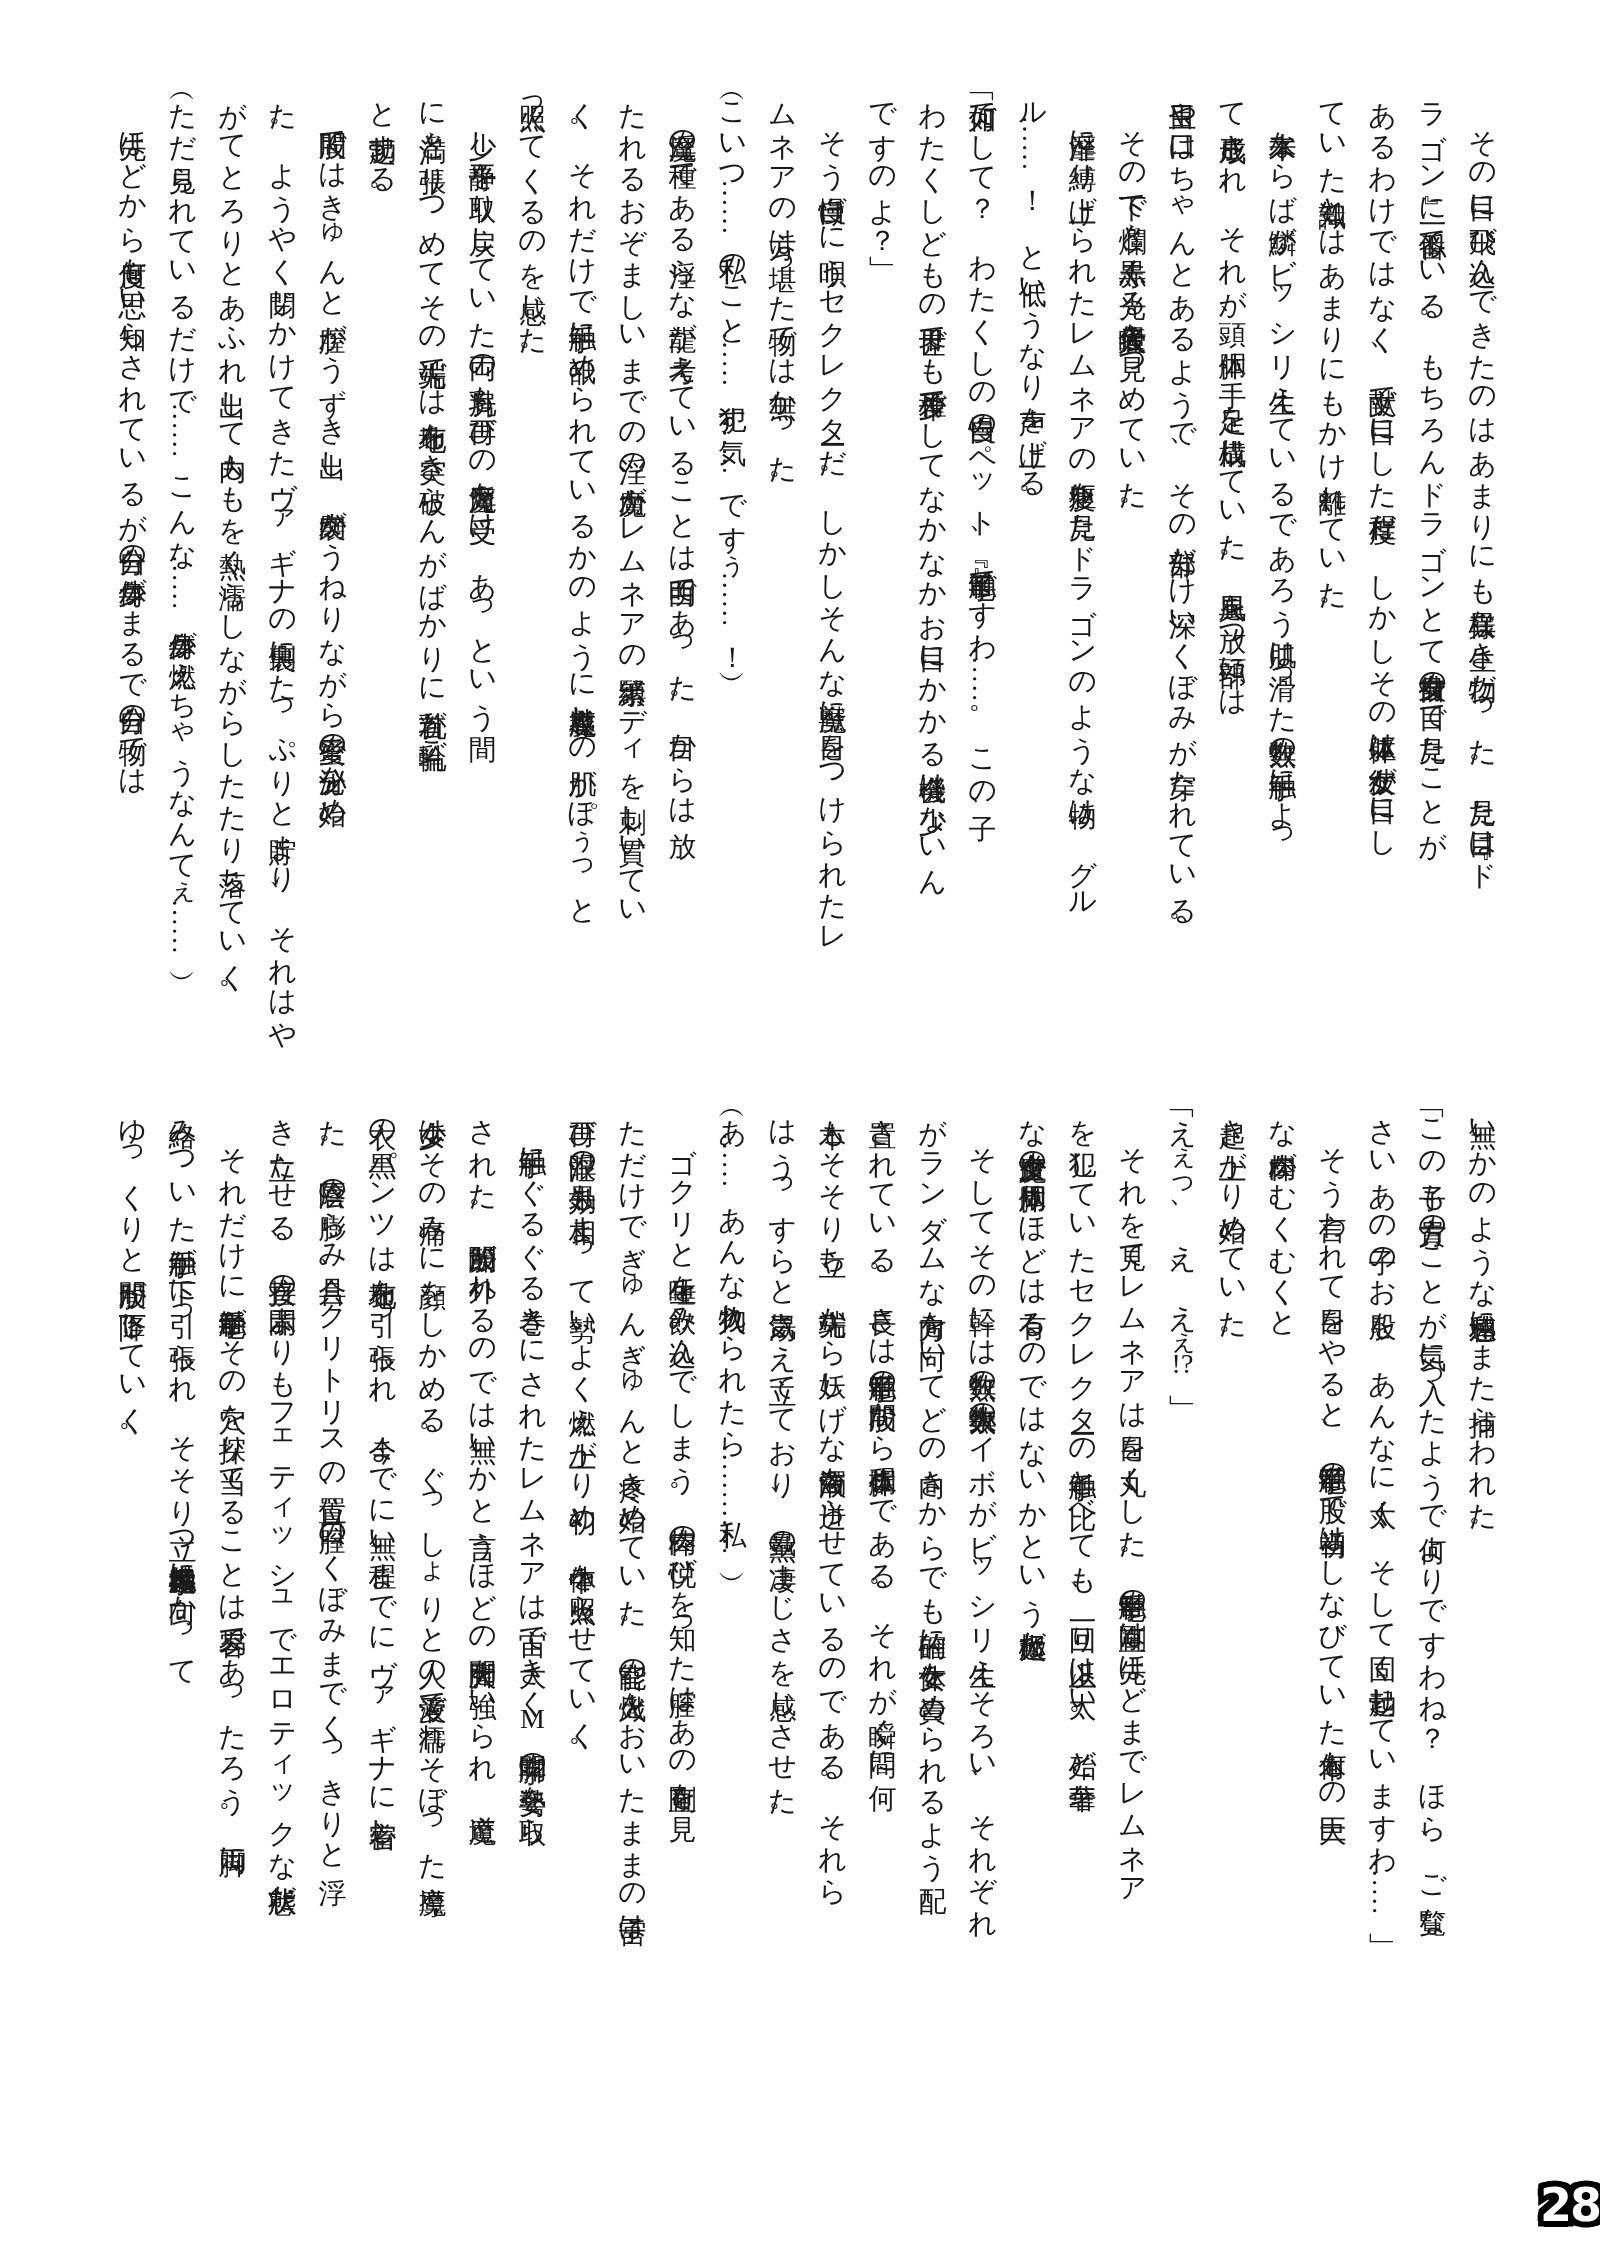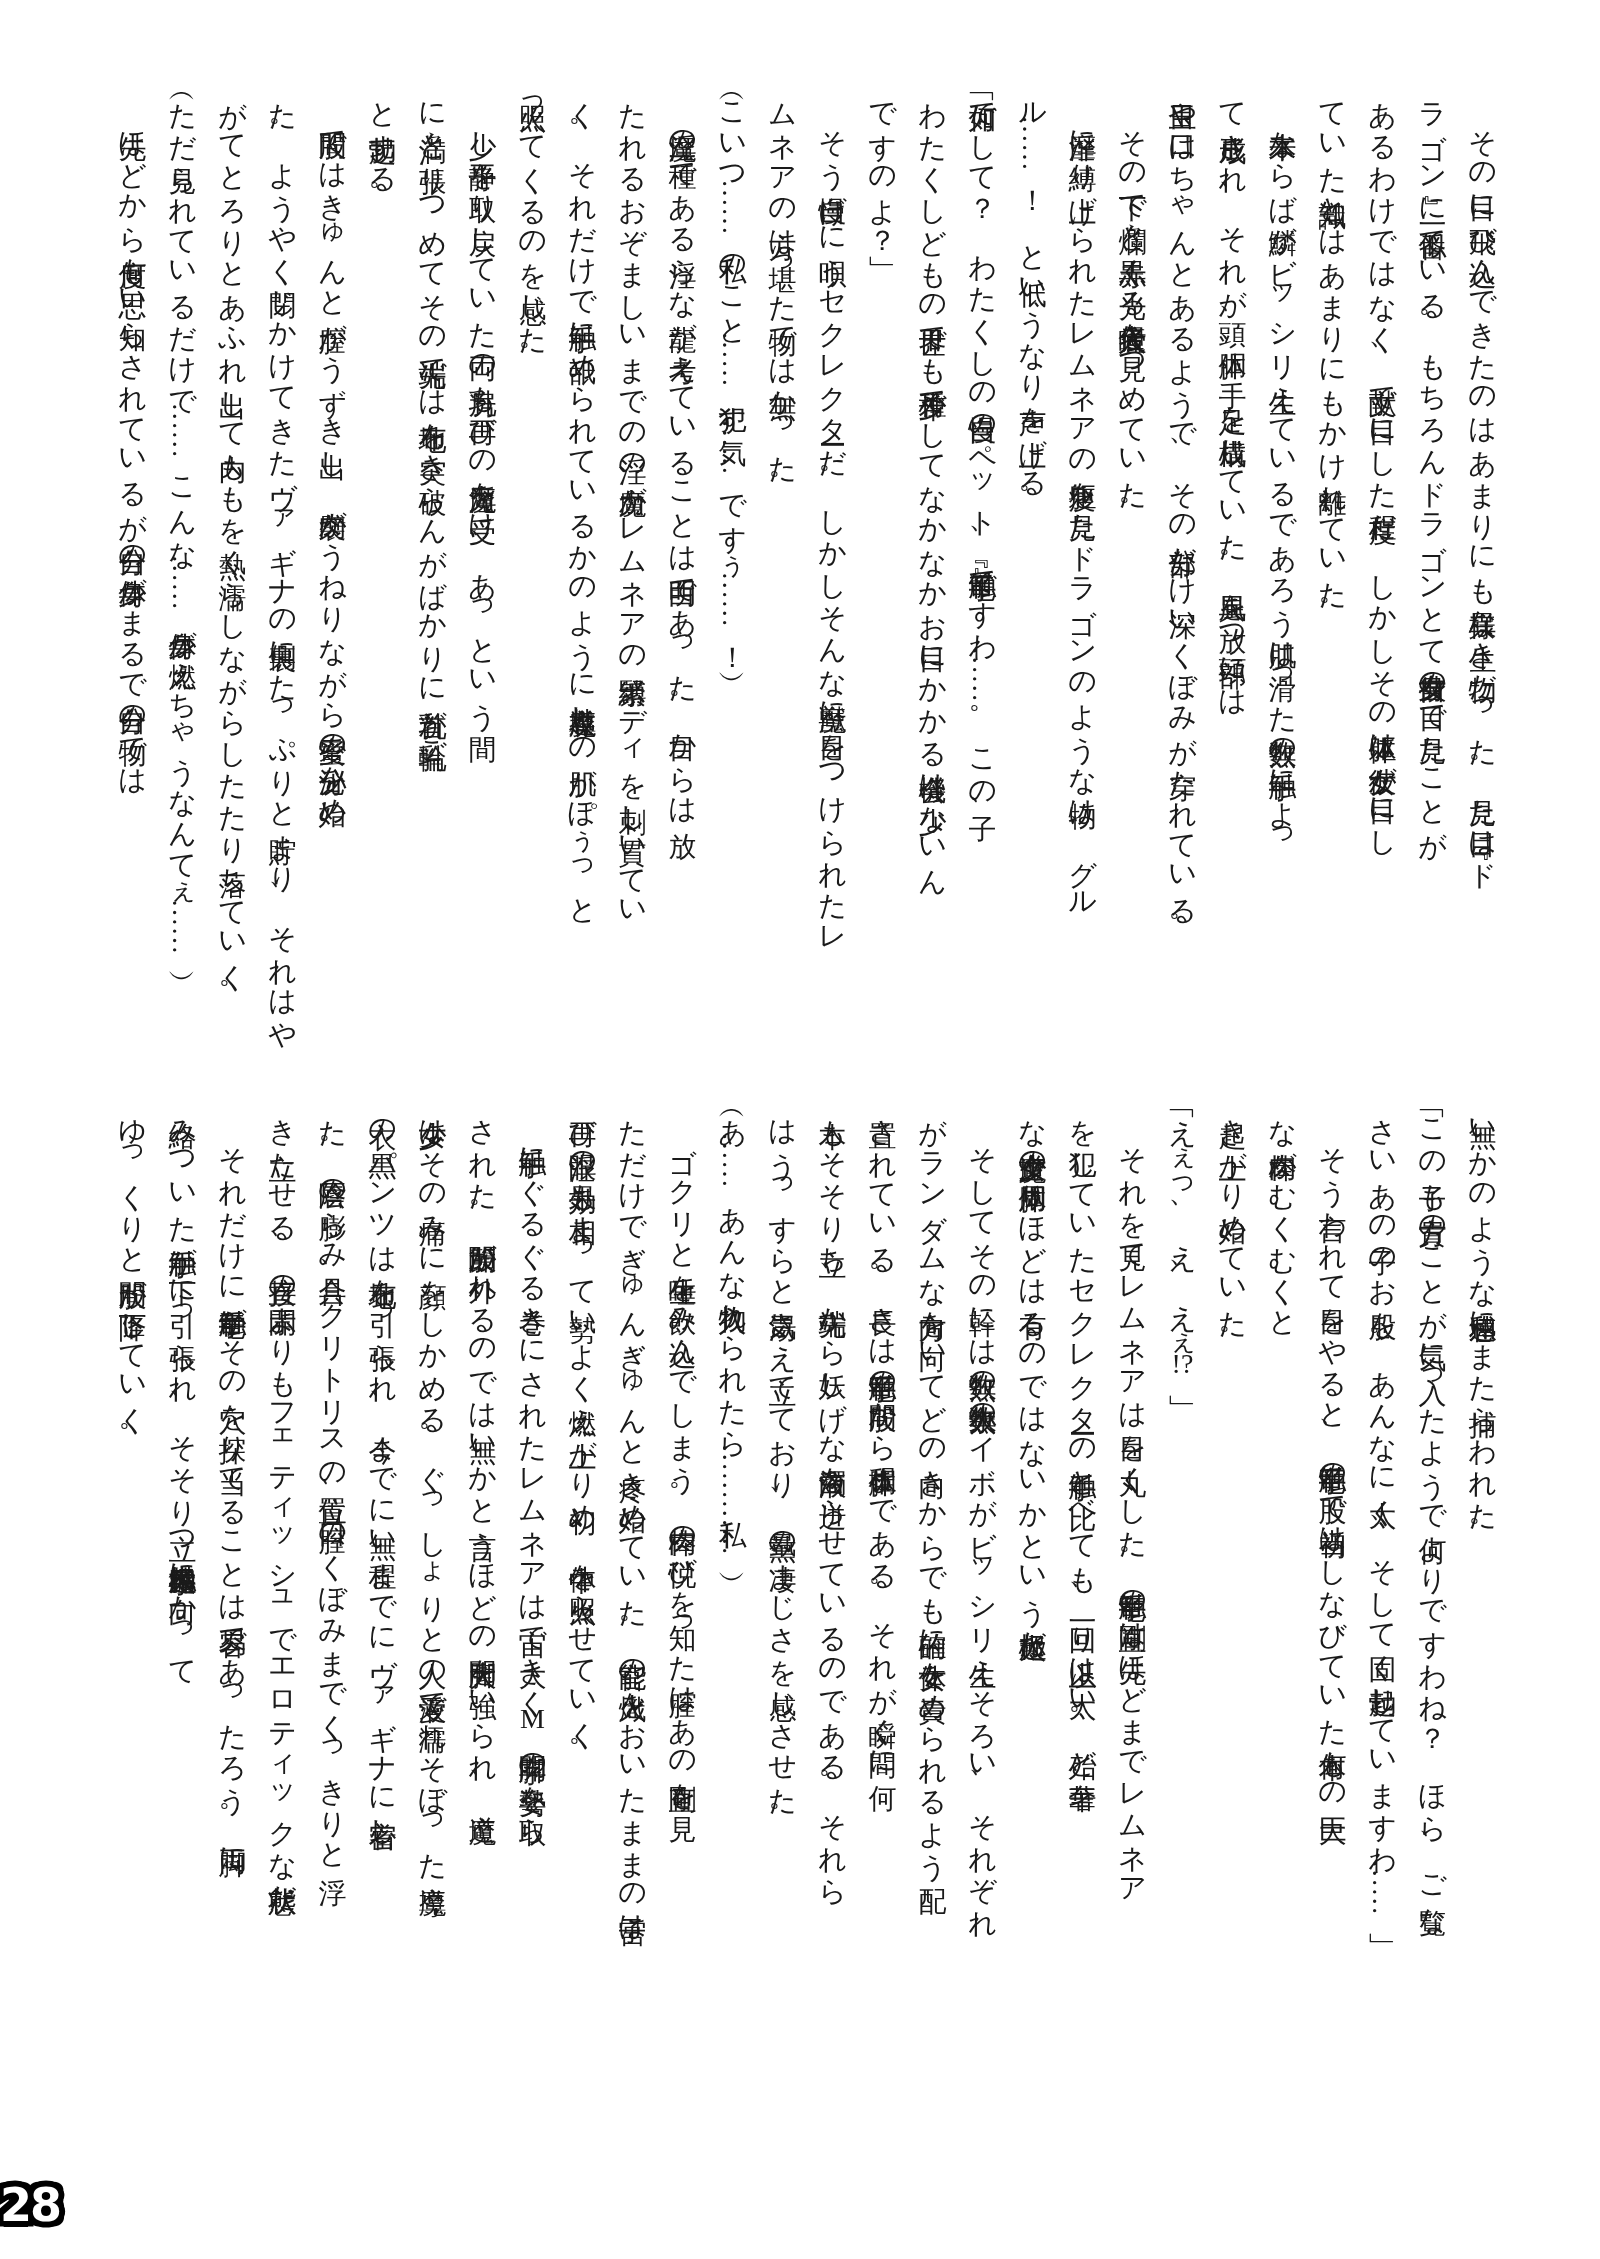--- a/index.html
+++ b/index.html
@@ -51,32 +51,33 @@
     -webkit-text-combine: horizontal;
   }
   .upright {
     text-orientation: upright;
   }
   .page-number {
     position: absolute;
     left: 0;
     right: 0;
     top: 2178px;
-    text-align: left;
+    text-align: right;
     font-family: "DejaVu Sans", "Liberation Sans", sans-serif;
     font-size: 46px;
     font-weight: bold;
     color: #ffffff;
     letter-spacing: -2px;
     -webkit-text-stroke: 11px #000000;
     paint-order: stroke fill;
     text-shadow:
       -3px -3px 0 #000, 3px -3px 0 #000, -3px 3px 0 #000, 3px 3px 0 #000,
       -6px 0 0 #000, 6px 0 0 #000, 0 -6px 0 #000, 0 6px 0 #000,
       -5px -5px 0 #000, 5px -5px 0 #000, -5px 5px 0 #000, 5px 5px 0 #000;
+    padding-left: 26px;
   }
 </style>
 </head>
 <body>
 
 <div class="page">
 
   <div id="top-block" class="text-block">
       <div class="tcol">　その目に飛び込んできたのはあまりにも異様な生き物だった。見た目は『ド</div>
       <div class="tcol">ラゴン』に一番似ている。もちろんドラゴンとて彼女自身の目で見たことが</div>

